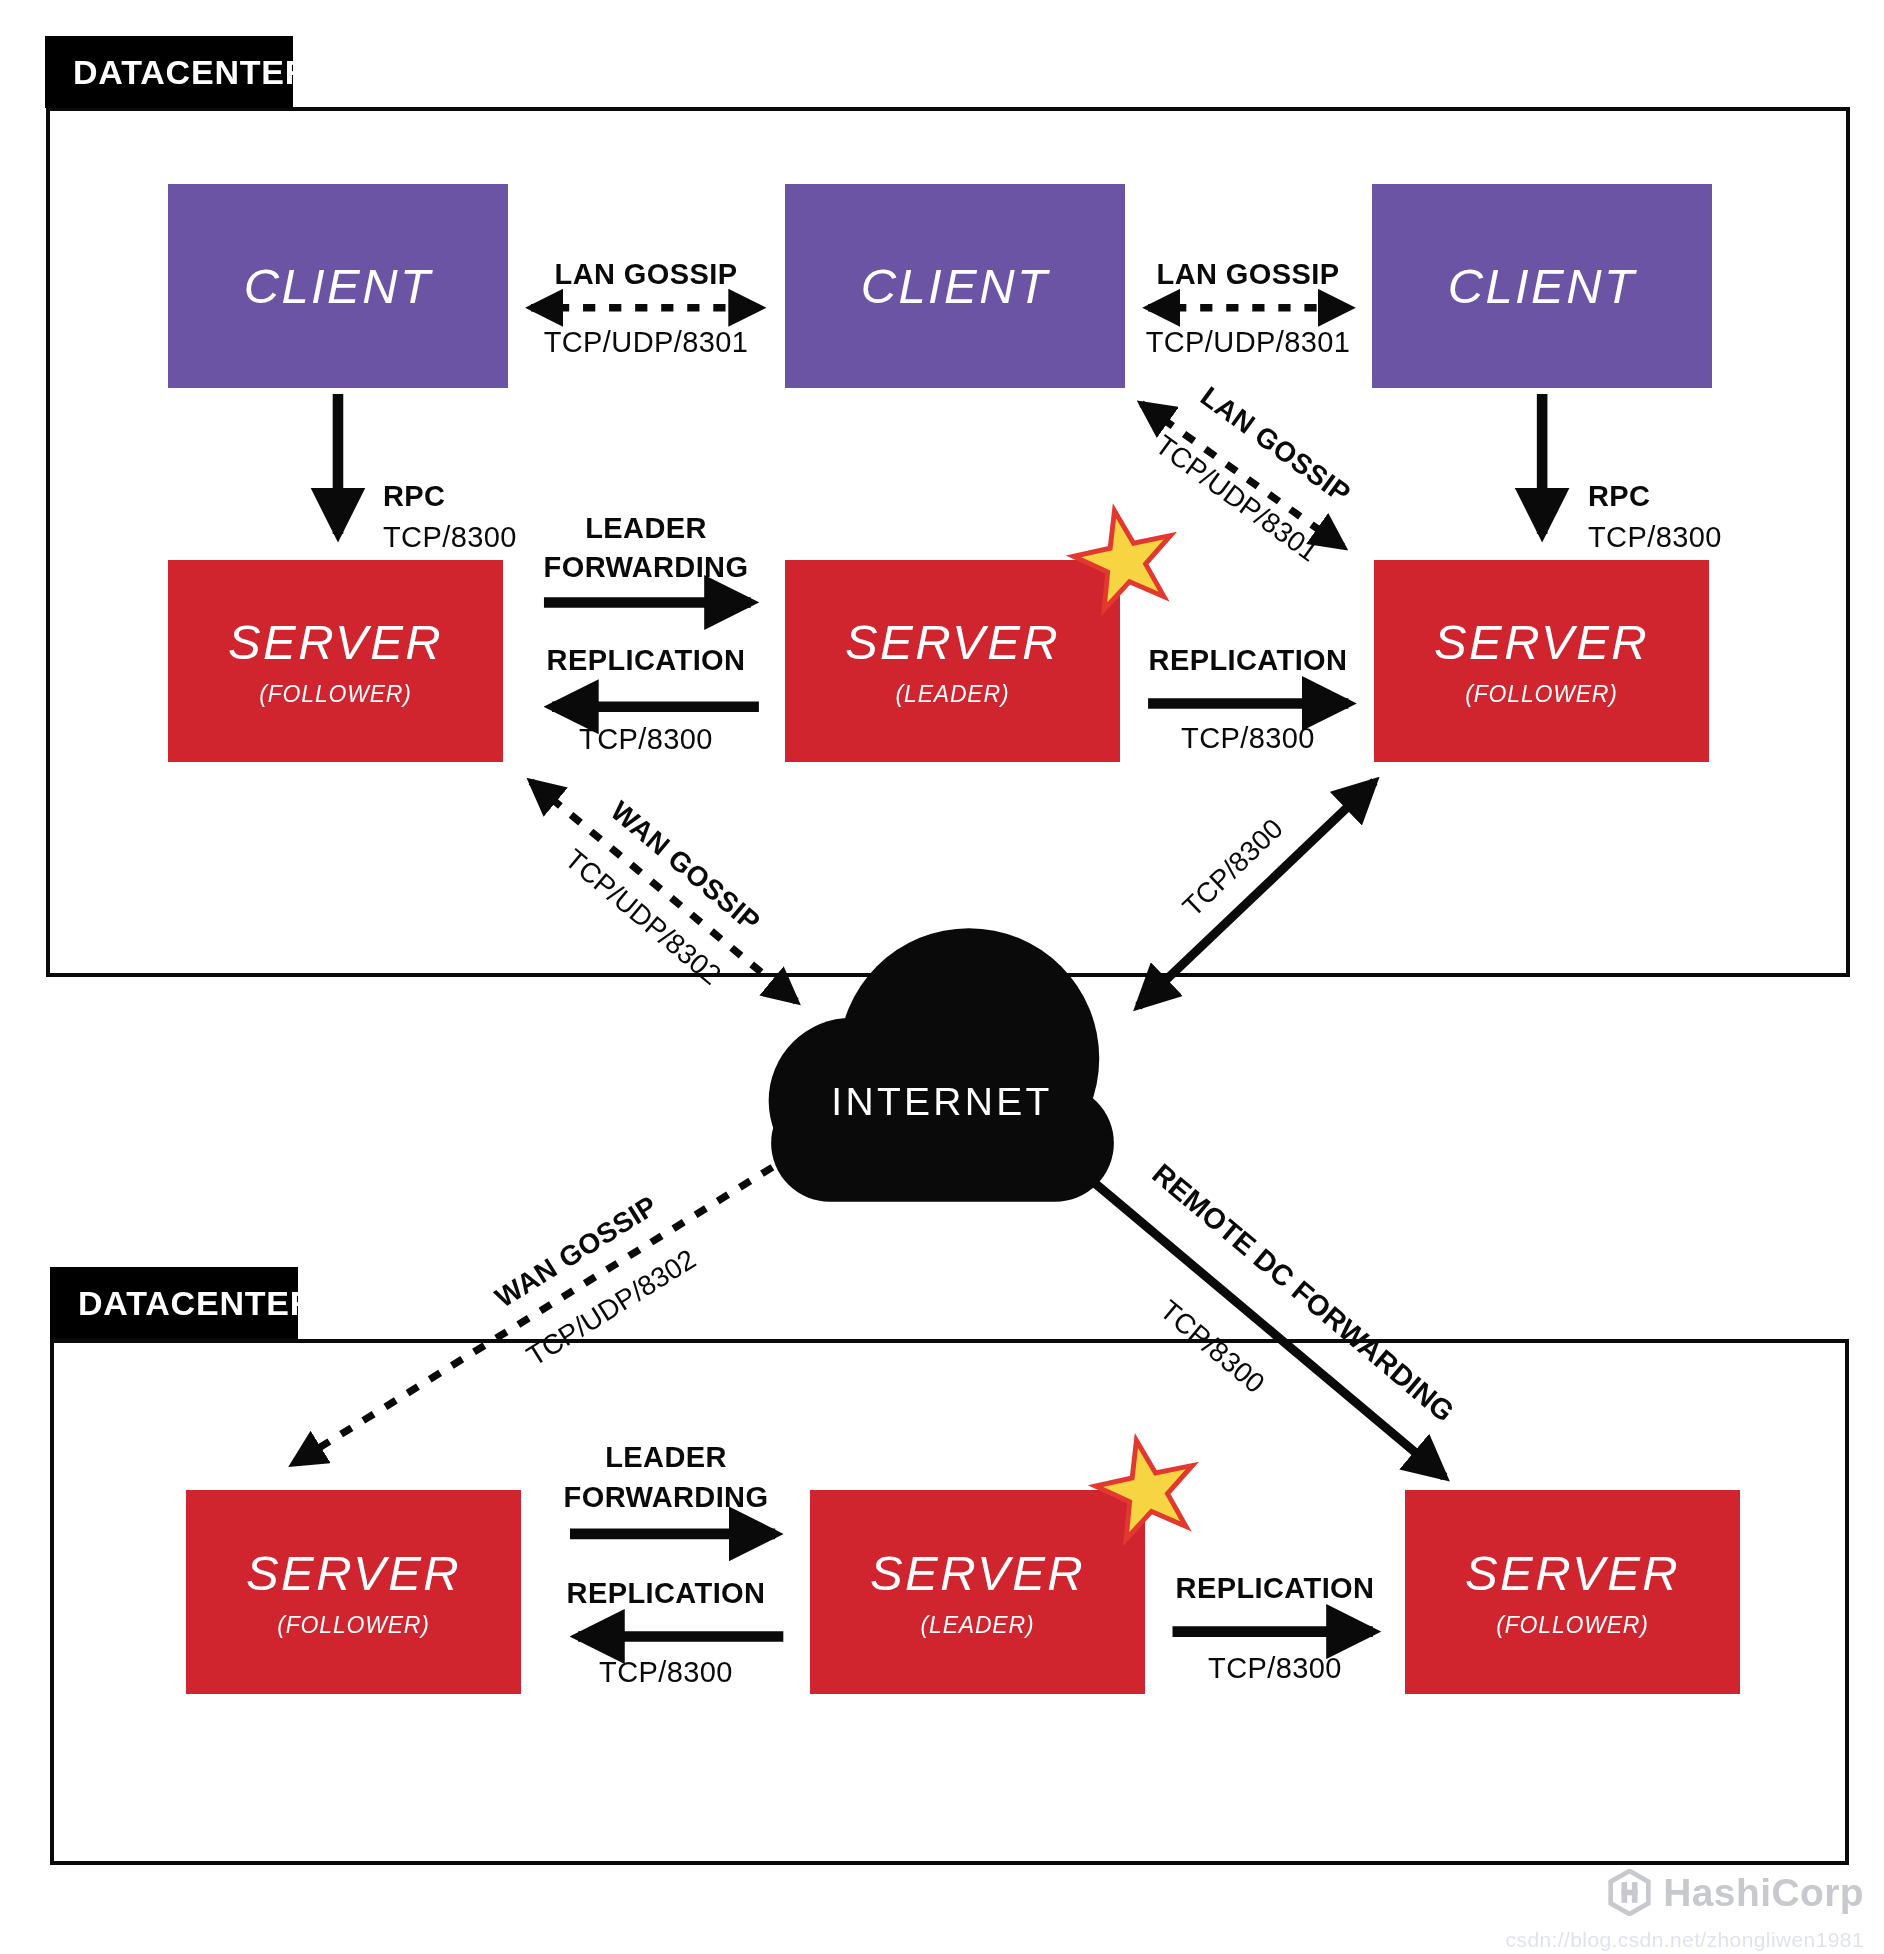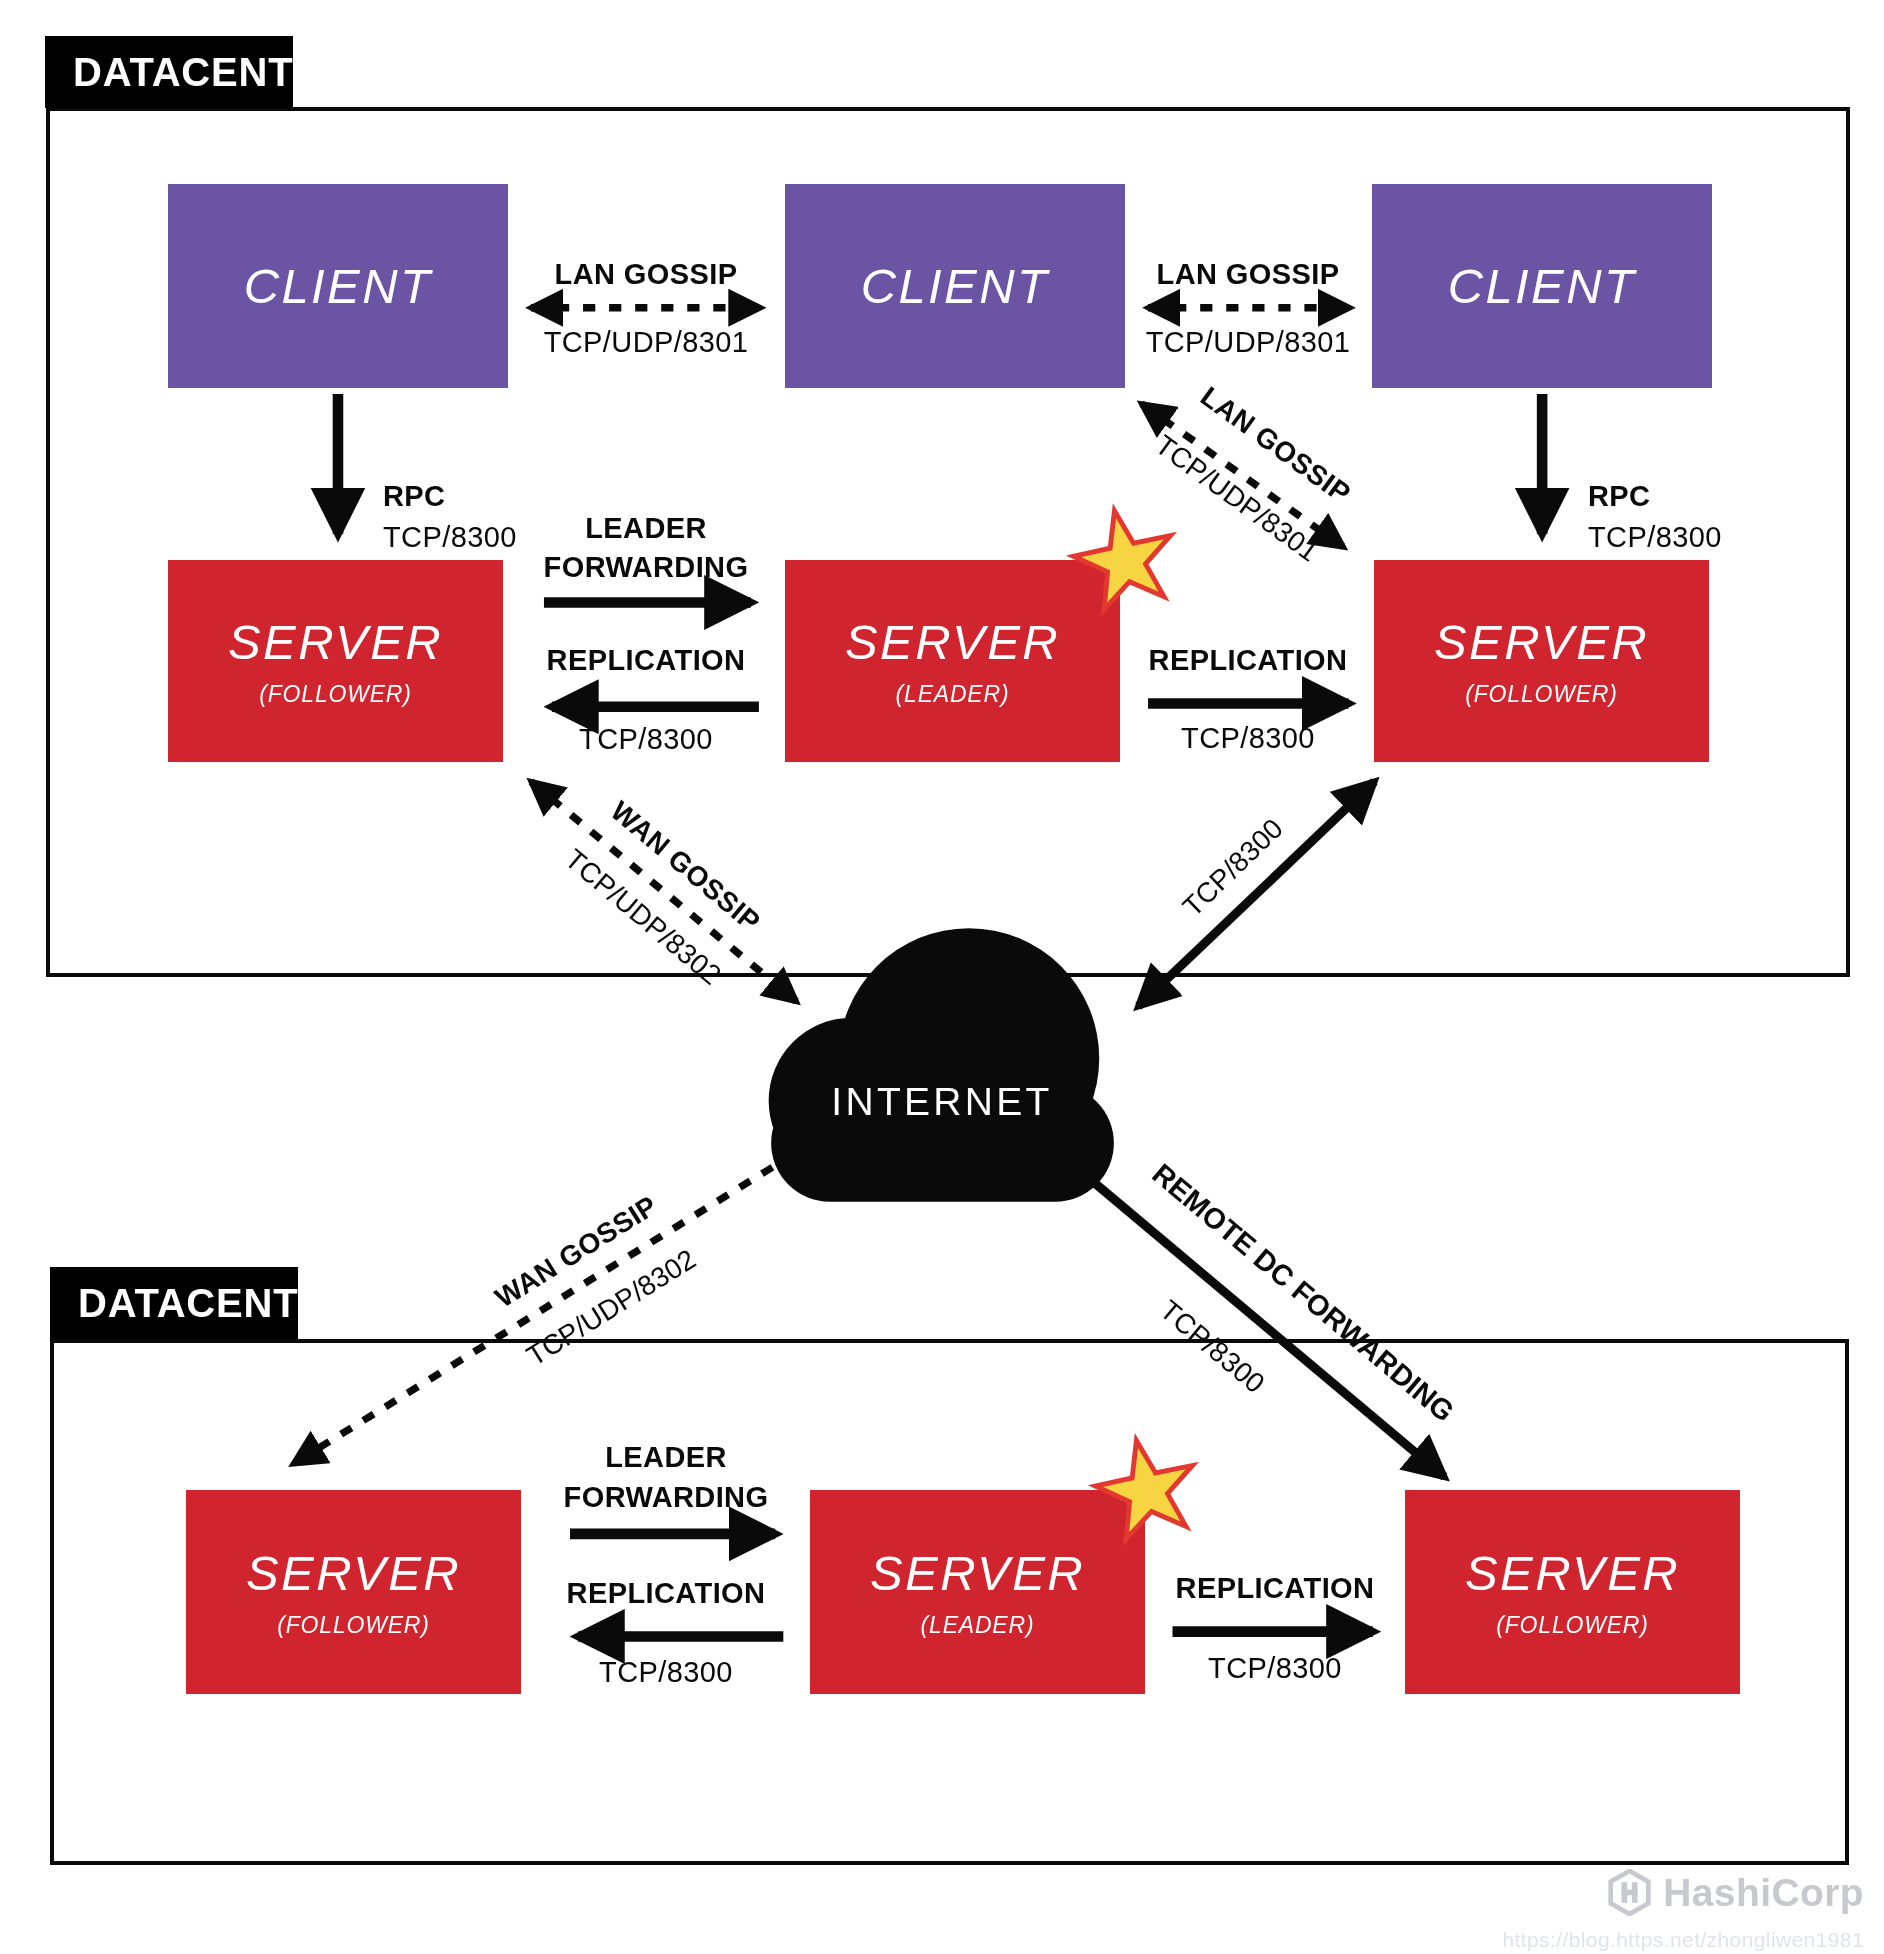--- a/index.html
+++ b/index.html
@@ -7,21 +7,21 @@
     position:relative;
     width:1885px;height:1954px;
     background:#ffffff;
     font-family:"Liberation Sans", sans-serif;
     color:#0a0a0a;
     overflow:hidden;
   }
   .frame{position:absolute;border:4.9px solid #0a0a0a;box-sizing:border-box;background:transparent;}
   .dcLabel{
     position:absolute;background:#000;color:#fff;
-    font-size:40px;font-weight:bold;letter-spacing:0.8px;
+    font-size:34px;font-weight:bold;letter-spacing:0.8px;
     display:flex;align-items:center;padding-left:28px;box-sizing:border-box;
     z-index:3;white-space:nowrap;
   }
   .node{
     position:absolute;display:flex;flex-direction:column;
     align-items:center;justify-content:center;color:#fff;z-index:1;font-style:italic;
   }
   .client{background:#6C54A4;}
   .server{background:#D0252E;}
   .node .t{font-size:49px;letter-spacing:2.4px;font-weight:400;}
@@ -192,16 +192,16 @@
 
   <div class="footerBrand">
     <svg width="47" height="47" viewBox="0 0 100 100">
       <polygon points="50,4 90,27 90,73 50,96 10,73 10,27" fill="none" stroke="#C7C9CF" stroke-width="10"></polygon>
       <rect x="33" y="28" width="12" height="44" fill="#C7C9CF"></rect>
       <rect x="55" y="28" width="12" height="44" fill="#C7C9CF"></rect>
       <rect x="33" y="44" width="34" height="12" fill="#C7C9CF"></rect>
     </svg>
     <span>HashiCorp</span>
   </div>
-  <div class="watermark">https://blog.https.net/zhongliwen1981</div>
+  <div class="watermark">csdn://blog.csdn.net/zhongliwen1981</div>
 
 </div>
 
 
 </body></html>

